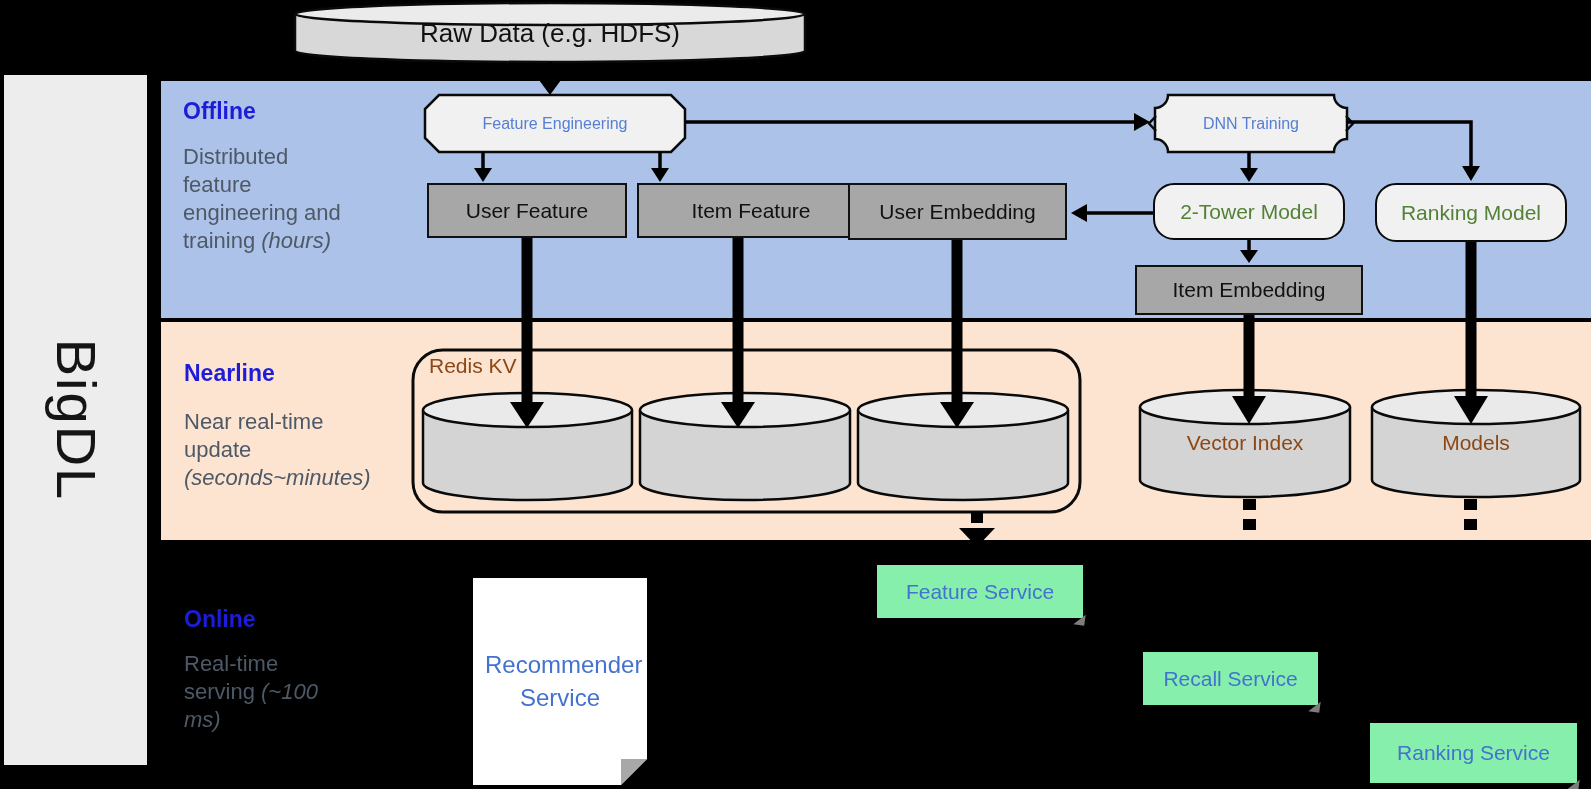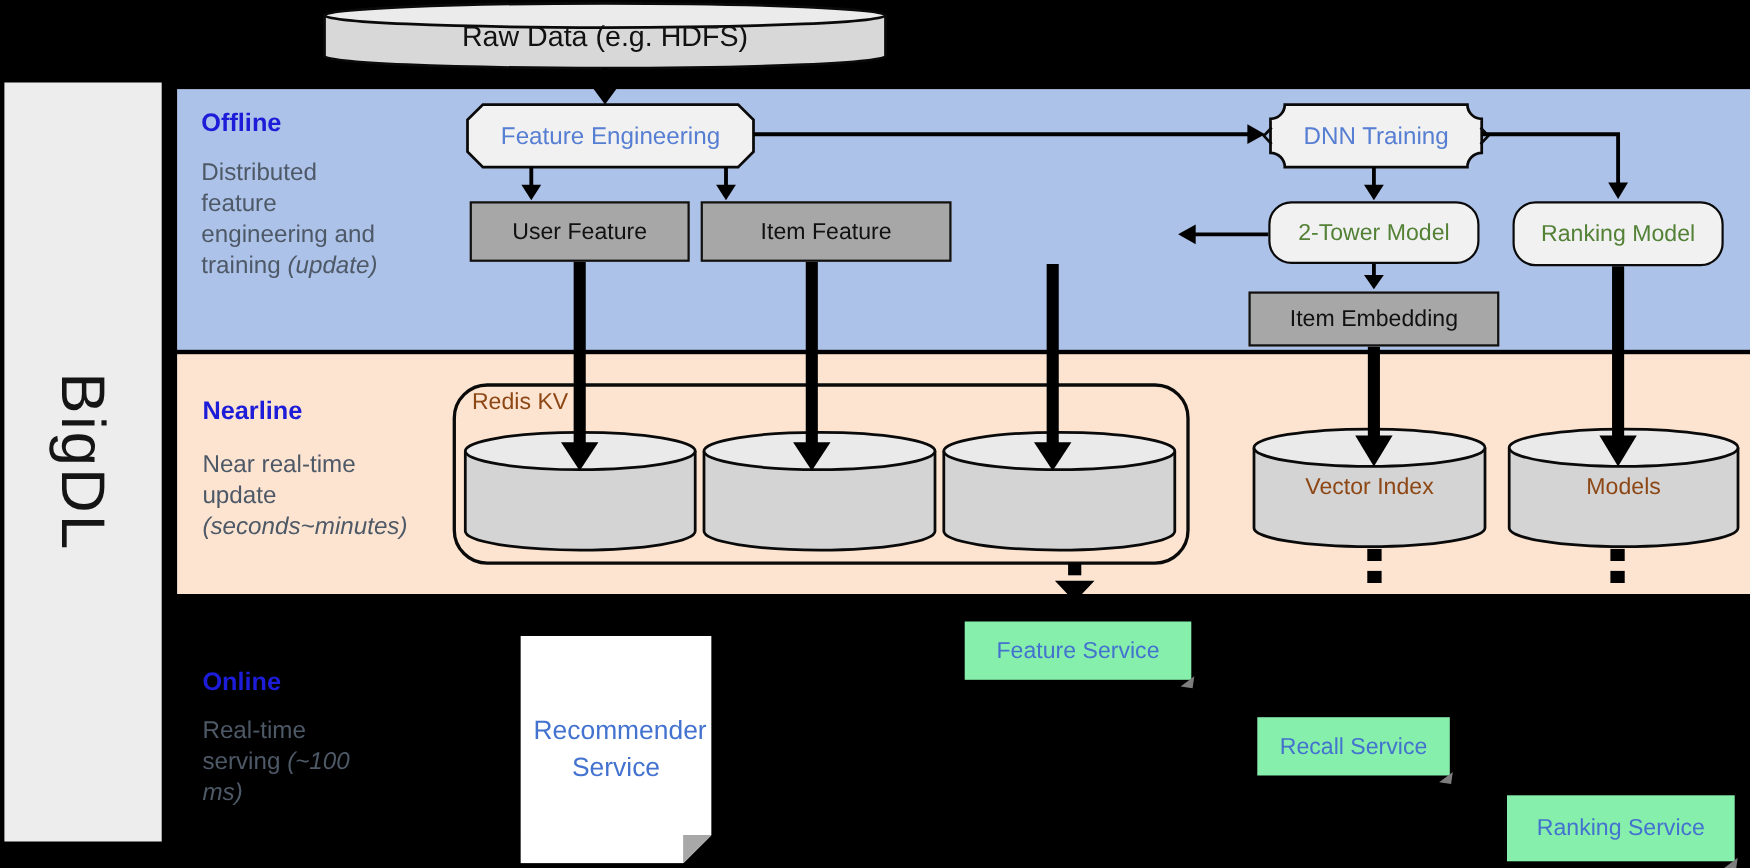--- a/index.html
+++ b/index.html
@@ -20,21 +20,21 @@
          font-size:56px;letter-spacing:2px;color:#151515;white-space:nowrap;font-weight:400}
   svg.overlay{position:absolute;inset:0;z-index:2;pointer-events:none}
   .lbl{position:absolute;z-index:3}
   .sec-title{font-size:23px;font-weight:700;color:var(--title_blue)}
   .sec-desc{font-size:22px;color:var(--desc_gray);line-height:1.27}
   .sec-desc .it{font-style:italic}
   .nodebox{position:absolute;z-index:3;display:flex;align-items:center;justify-content:center;
            font-size:21px;text-align:center}
   .graybox{background:var(--gray_box);border:2.5px solid #111;color:#111}
   .roundbox{background:var(--light_box);border:2.5px solid #0a0a0a;border-radius:21px;color:var(--node_green)}
-  .shapelabel{background:transparent;border:none;color:var(--node_blue);font-size:22px}
+  .shapelabel{background:transparent;border:none;color:var(--node_blue);font-size:16px}
   .rawlabel{background:transparent;border:none;color:#111;font-size:26px}
   .cyl-label{background:transparent;border:none;color:var(--storage_brown)}
   .redis-label{position:absolute;z-index:3;font-size:21px;font-weight:500;color:var(--storage_brown)}
   .service{position:absolute;z-index:3;background:#86efac;display:flex;align-items:center;justify-content:center;
            font-size:21px;color:var(--service_blue)}
   .service::after{content:"";position:absolute;right:-2px;bottom:-7px;width:0;height:0;
            border-style:solid;border-width:0 0 11px 11px;border-color:transparent transparent #7d7d7d transparent;
            transform:rotate(8deg)}
   .doc{position:absolute;z-index:3;background:#fff;display:flex;align-items:center;justify-content:center;
        text-align:center;font-size:24px;line-height:1.35;color:var(--service_blue);
@@ -165,27 +165,28 @@
       <rect class="head" x="1464" y="499" width="13" height="11"></rect>
       <rect class="head" x="1464" y="519" width="13" height="11"></rect>
     </g>
   </svg>
 
   <div class="nodebox rawlabel" style="left:295px;top:20px;width:510px;height:26px">Raw Data (e.g. HDFS)</div>
 
   <div class="lbl sec-title" style="left:183px;top:98px">Offline</div>
   <div class="lbl sec-desc" style="left:183px;top:143px;width:175px">
     <span>Distributed feature engineering and training</span>
-    <span class="it">(update)</span>
+    <span class="it">(hours)</span>
   </div>
 
   <div class="nodebox shapelabel" style="left:425px;top:95px;width:260px;height:57px">Feature Engineering</div>
   <div class="nodebox shapelabel" style="left:1155px;top:95px;width:192px;height:57px">DNN Training</div>
   <div class="nodebox graybox" style="left:427px;top:183px;width:200px;height:55px">User Feature</div>
   <div class="nodebox graybox" style="left:637px;top:183px;width:228px;height:55px">Item Feature</div>
+  <div class="nodebox graybox" style="left:848px;top:183px;width:219px;height:57px">User Embedding</div>
   <div class="nodebox roundbox" style="left:1153px;top:183px;width:192px;height:57px">2-Tower Model</div>
   <div class="nodebox roundbox" style="left:1375px;top:183px;width:192px;height:59px">Ranking Model</div>
   <div class="nodebox graybox" style="left:1135px;top:265px;width:228px;height:50px">Item Embedding</div>
 
   <div class="lbl sec-title" style="left:184px;top:360px">Nearline</div>
   <div class="lbl sec-desc" style="left:184px;top:408px;width:210px">
     <span>Near real-time update</span>
     <span class="it">(seconds~minutes)</span>
   </div>
   <div class="redis-label" style="left:429px;top:354px">Redis KV</div>

